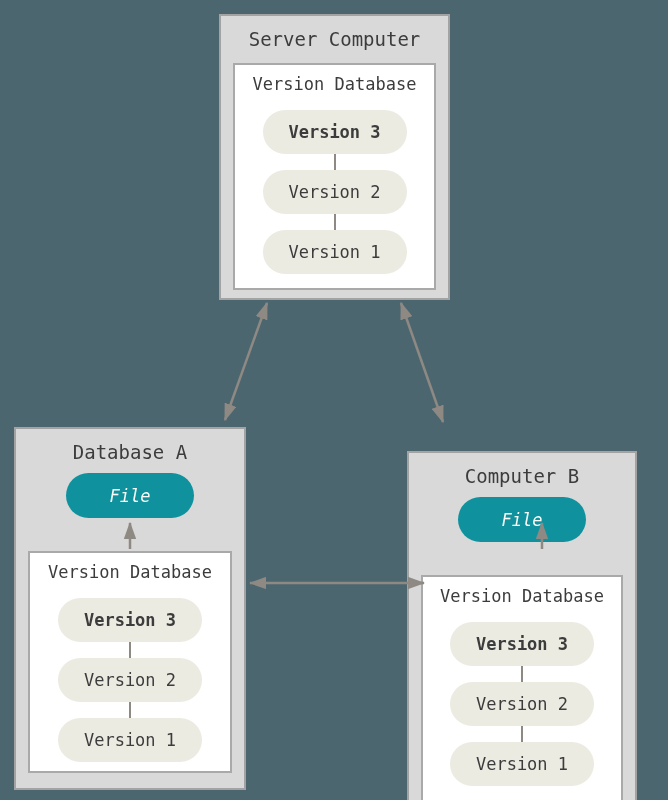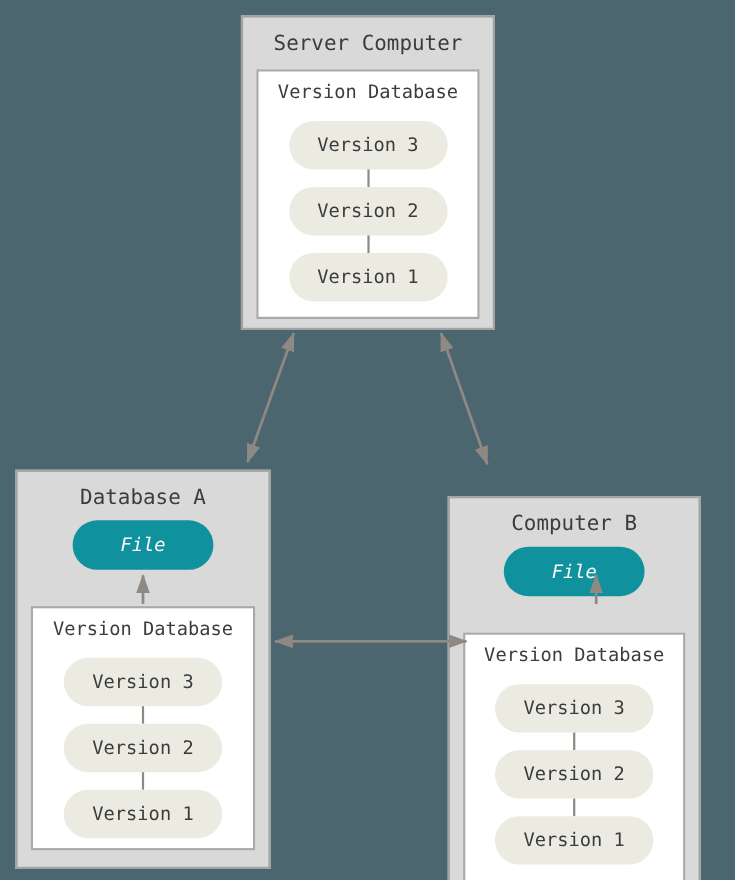--- a/index.html
+++ b/index.html
@@ -58,21 +58,21 @@
 
   .pill {
     display: flex; align-items: center; justify-content: center;
     font-size: 17px; white-space: nowrap;
   }
   .pill.version {
     width: 144px; height: 44px;
     border-radius: 22px;
     background: var(--version-pill-fill);
   }
-  .pill.version.first { margin-top: 15px; }
+  .pill.version.first { margin-top: 15px; font-weight: bold; }
   .pill.file {
     margin-top: 10px;
     width: 128px; height: 45px;
     border-radius: 23px;
     background: var(--file-pill-fill);
     color: var(--file-pill-text);
     font-style: italic;
   }
   .connector {
     width: 2px; height: 16px;

